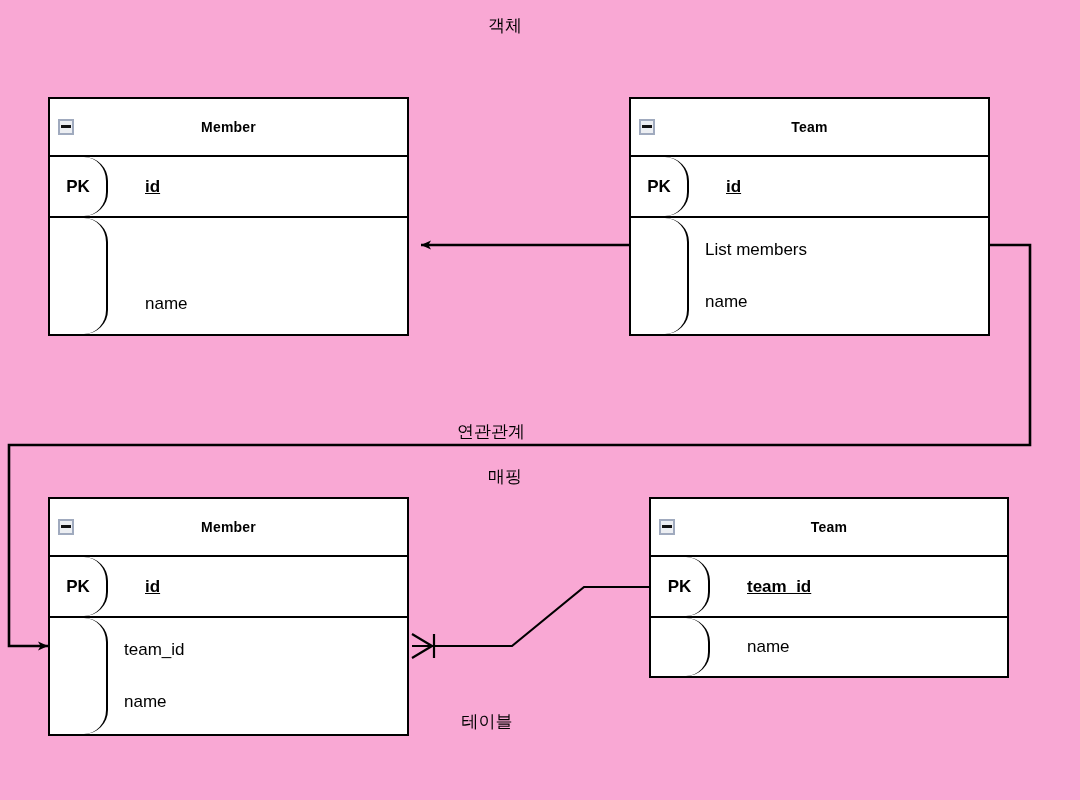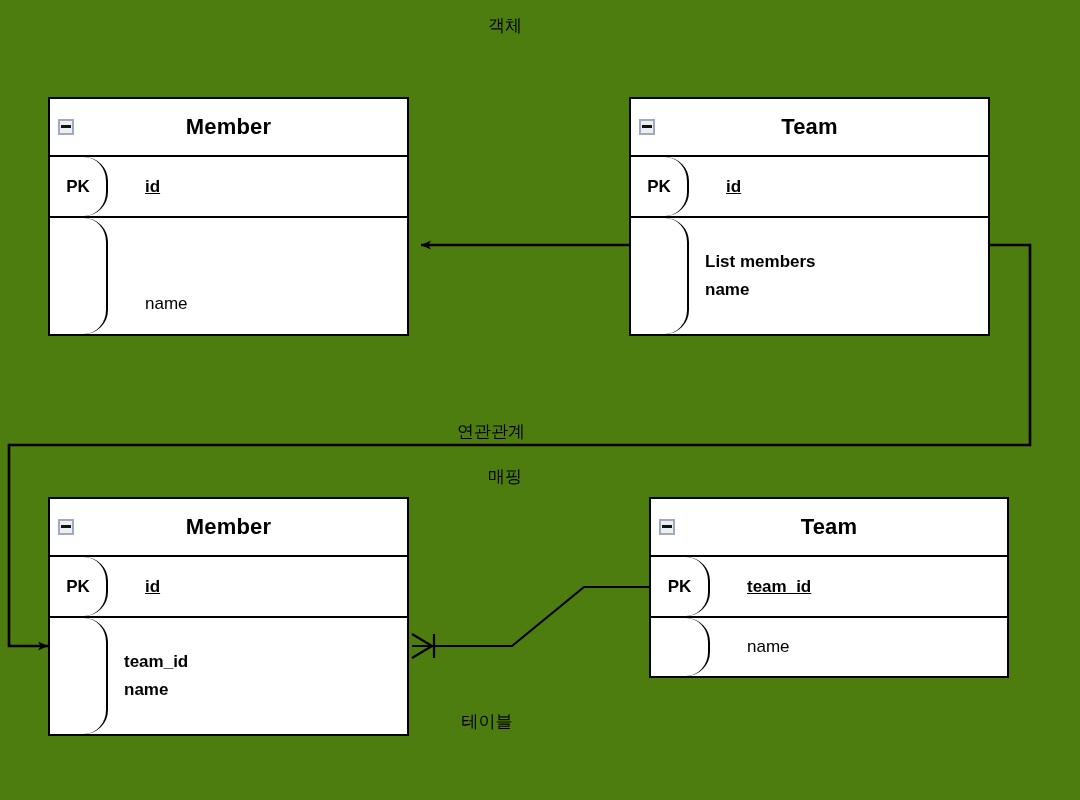--- a/index.html
+++ b/index.html
@@ -8,21 +8,21 @@
     background: #ffffff;
   }
   body {
     font-family: "Liberation Sans", "DejaVu Sans", sans-serif;
     color: #000000;
   }
   #canvas {
     position: relative;
     width: 1080px;
     height: 800px;
-    background: #4d7c0f;
+    background: #f9a8d4;
     overflow: hidden;
   }
   
   .caption {
     position: absolute;
     font-size: 17px;
     line-height: 22px;
     color: #000000;
     white-space: nowrap;
     text-align: center;
@@ -37,21 +37,21 @@
   }
   .ent-header {
     position: relative;
     box-sizing: border-box;
     border-bottom: 2px solid #000000;
     display: flex;
     align-items: center;
     justify-content: center;
   }
   .ent-title {
-    font-size: 22px;
+    font-size: 14px;
     font-weight: bold;
     letter-spacing: .2px;
     color: #000000;
   }
   .collapse-icon {
     position: absolute;
     left: 8px;
     top: 50%;
     transform: translateY(-50%);
     width: 16px;
@@ -103,21 +103,21 @@
     font-size: 17px;
     line-height: 24px;
     color: #000000;
     white-space: nowrap;
     margin-left: 21px;
   }
   .attr.pk-name {
     font-weight: bold;
     text-decoration: underline;
   }
-  .attr.spaced { margin: 2px 0; font-weight: bold; }
+  .attr.spaced { margin: 14px 0; }
   
   .edge-svg {
     position: absolute;
     left: 0;
     top: 0;
     width: 1080px;
     height: 800px;
     pointer-events: none;
   }
 </style>

